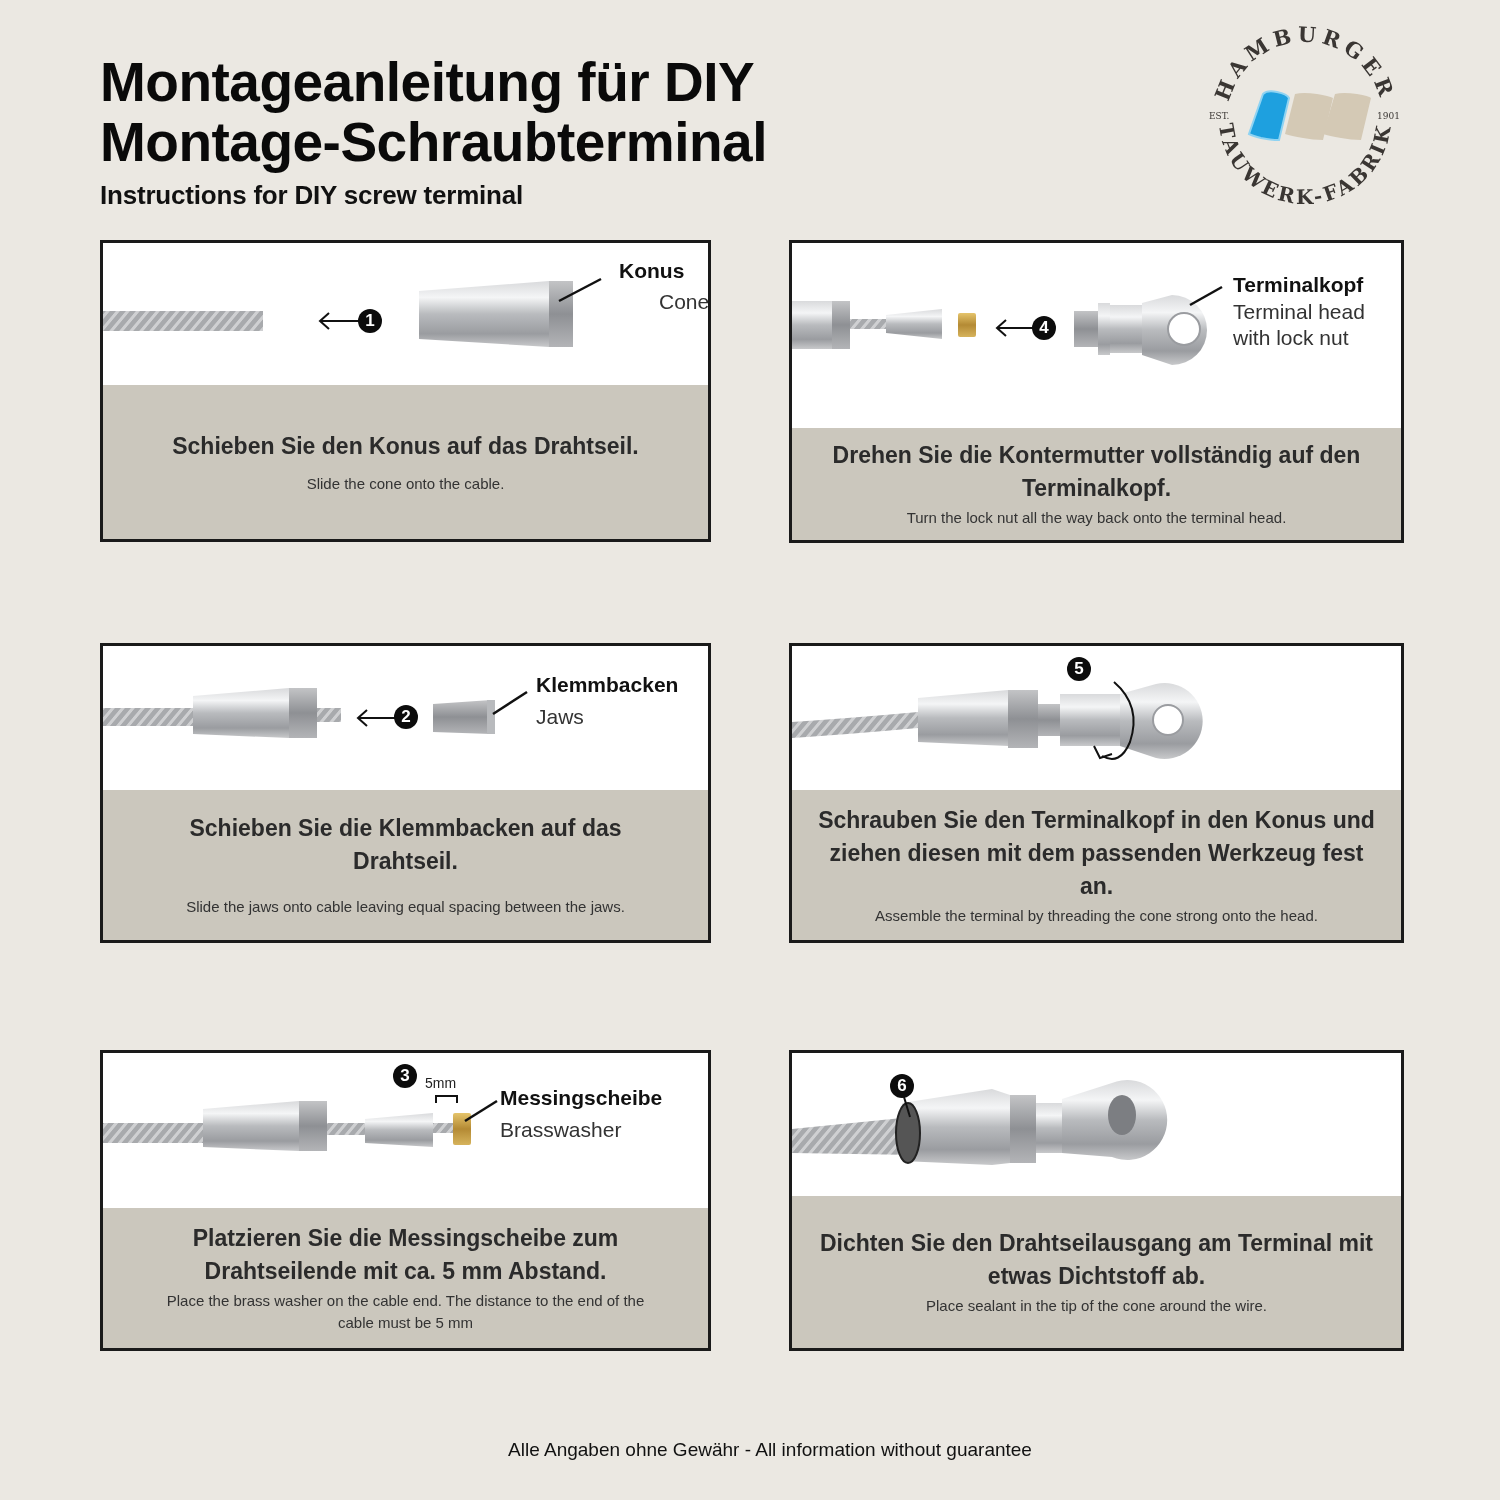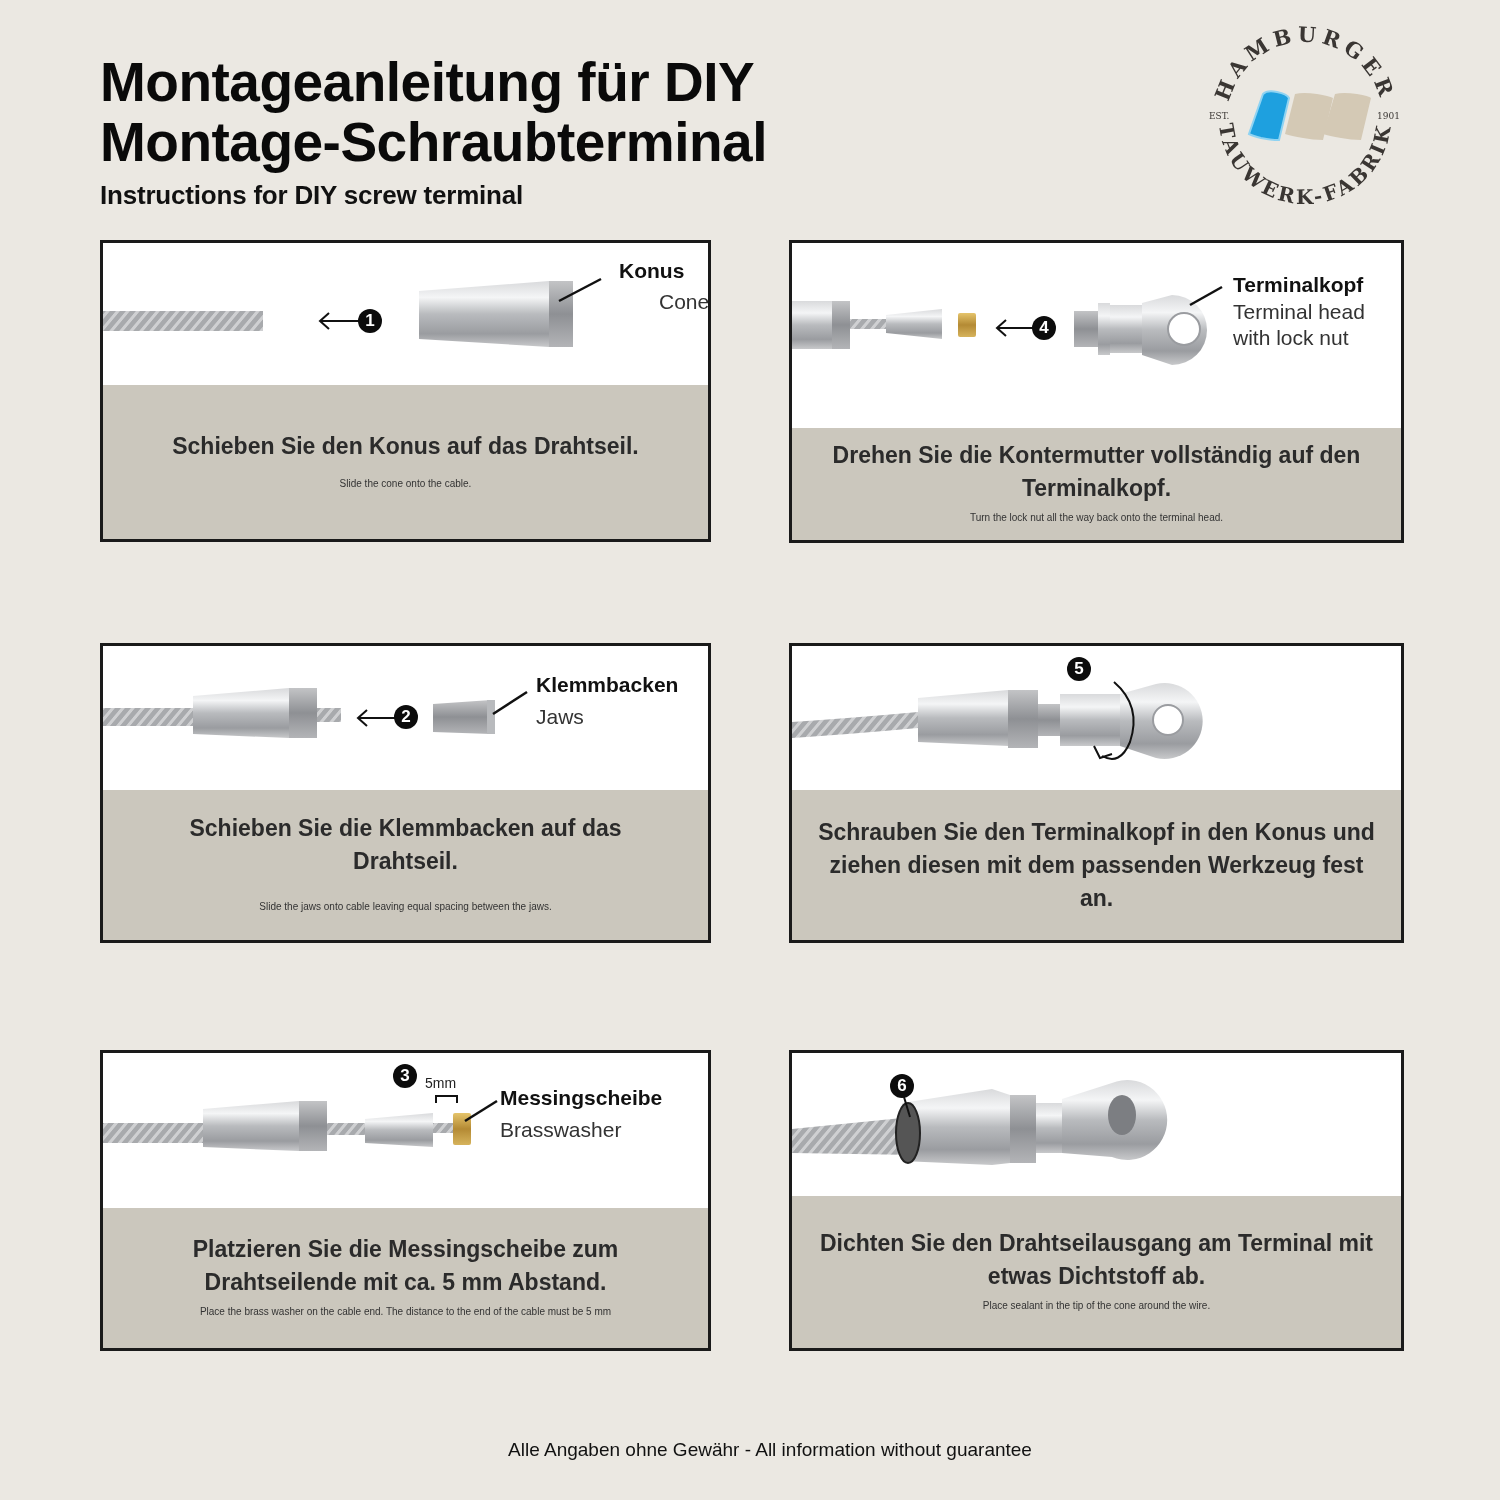--- a/index.html
+++ b/index.html
@@ -8,21 +8,21 @@
 
   .title { position: absolute; left: 100px; top: 52px; font-size: 55px; font-weight: 700; line-height: 60px; letter-spacing: -0.5px; color: #0a0a0a; }
   .subtitle { position: absolute; left: 100px; top: 180px; font-size: 26px; font-weight: 700; color: #111; letter-spacing: -0.2px; }
 
   .logo { position: absolute; left: 1205px; top: 22px; width: 200px; height: 196px; }
 
   .card { position: absolute; border: 3px solid #1a1a1a; background: #fff; }
   .card .img { position: absolute; left: 0; right: 0; top: 0; background: #fff; overflow: hidden; }
   .card .caption { position: absolute; left: 0; right: 0; bottom: 0; background: #cbc7bd; display: flex; flex-direction: column; align-items: center; justify-content: center; text-align: center; padding: 0 20px; }
   .caption .de { font-size: 23px; font-weight: 700; color: #2b2b2b; line-height: 33px; }
-  .caption .en { font-size: 10px; color: #333; line-height: 22px; margin-top: 2px; }
+  .caption .en { font-size: 15px; color: #333; line-height: 22px; margin-top: 2px; }
 
   .label-bold { position: absolute; font-size: 21px; font-weight: 700; color: #111; }
   .label { position: absolute; font-size: 21px; color: #333; line-height: 26px; }
   .num { position: absolute; width: 24px; height: 24px; border-radius: 50%; background: #0c0c0c; color: #fff; font-size: 17px; font-weight: 700; display: flex; align-items: center; justify-content: center; }
   .tiny { position: absolute; font-size: 14px; color: #222; }
 
   .footer { position: absolute; left: 0; right: 0; top: 1439px; text-align: center; font-size: 19px; color: #111; padding-left: 40px; }
 </style>
 </head>
 <body>
@@ -163,20 +163,21 @@
       <rect x="288" y="48" width="40" height="52" fill="url(#metal)"></rect>
       <path d="M 328 48 L 364 38 A 38 38 0 1 1 364 112 L 328 100 Z" fill="url(#metal)"></path>
       <circle cx="376" cy="74" r="15" fill="#fff" stroke="#9a9ca0" stroke-width="2"></circle>
       <path d="M 322 36 Q 350 60 338 96 Q 328 120 310 110" fill="none" stroke="#111" stroke-width="2"></path>
       <polyline points="302,100 308,112 320,108" fill="none" stroke="#111" stroke-width="2"></polyline>
     </svg>
     <div class="num" style="left:275px; top:11px;">5</div>
   </div>
   <div class="caption" style="height:150px;">
     <div class="de" style="max-width:575px;">Schrauben Sie den Terminalkopf in den Konus und ziehen diesen mit dem passenden Werkzeug fest an.</div>
+    <div class="en">Assemble the terminal by threading the cone strong onto the head.</div>
   </div>
 </div>
 
 <div class="card" style="left:100px; top:1050px; width:611px; height:301px;">
   <div class="img" style="height:143px;">
     <svg width="605" height="143">
       <rect x="0" y="70" width="100" height="20" fill="url(#wire)"></rect>
       <path d="M 100 56 L 196 48 L 196 98 L 100 94 Z" fill="url(#metal)"></path>
       <rect x="196" y="48" width="28" height="50" fill="url(#metalDark)"></rect>
       <rect x="224" y="70" width="40" height="12" fill="url(#wire)"></rect>

